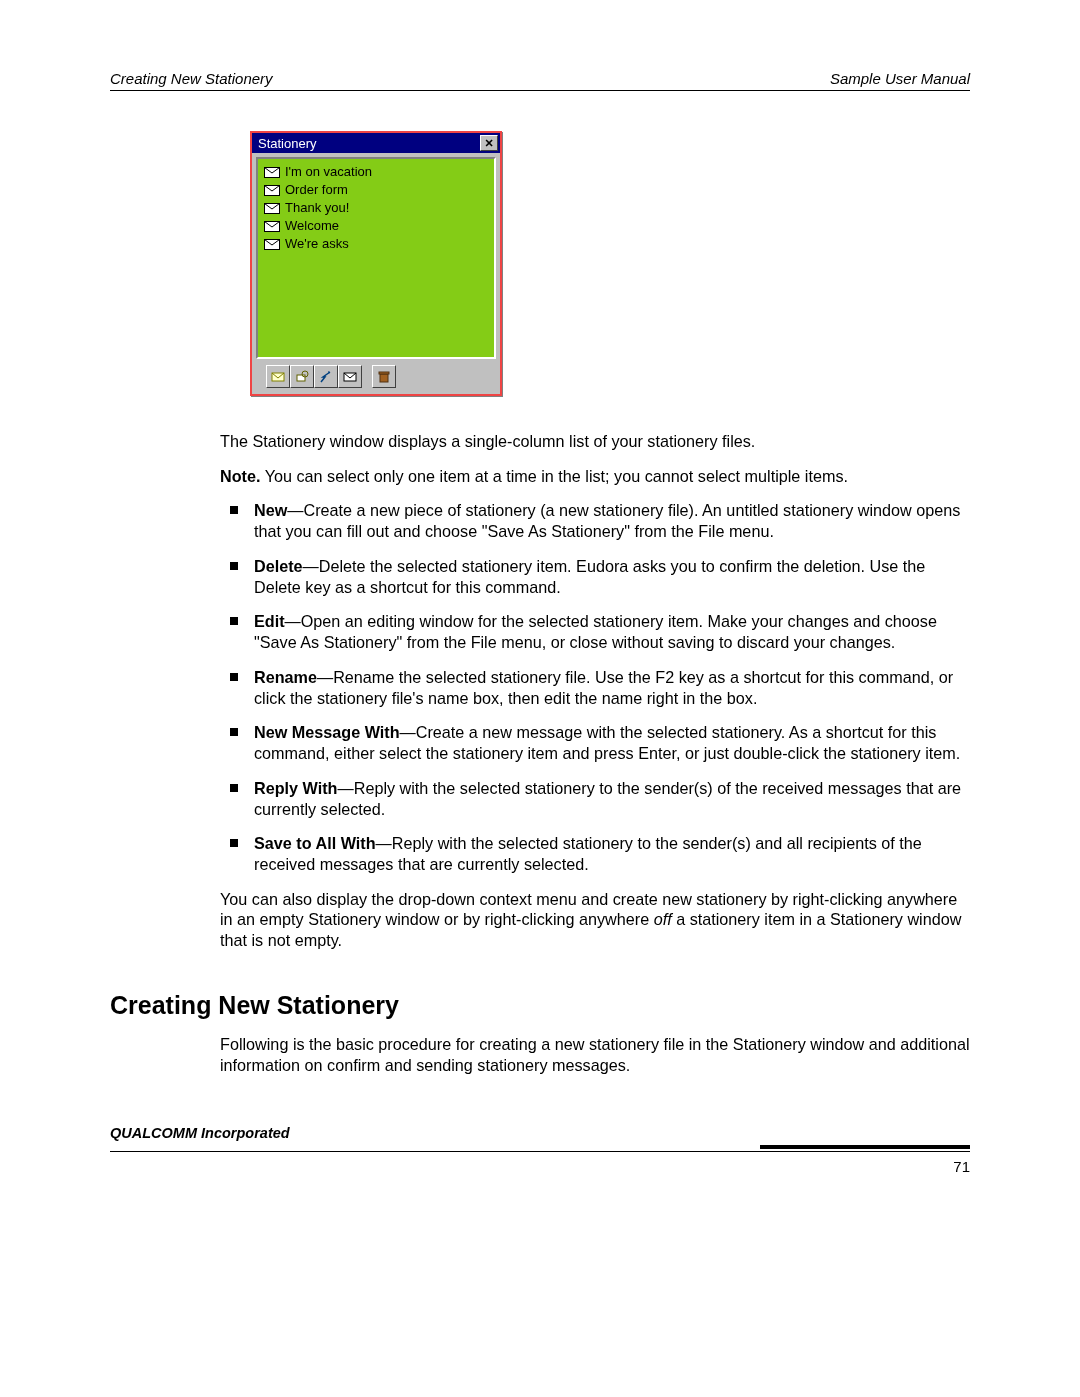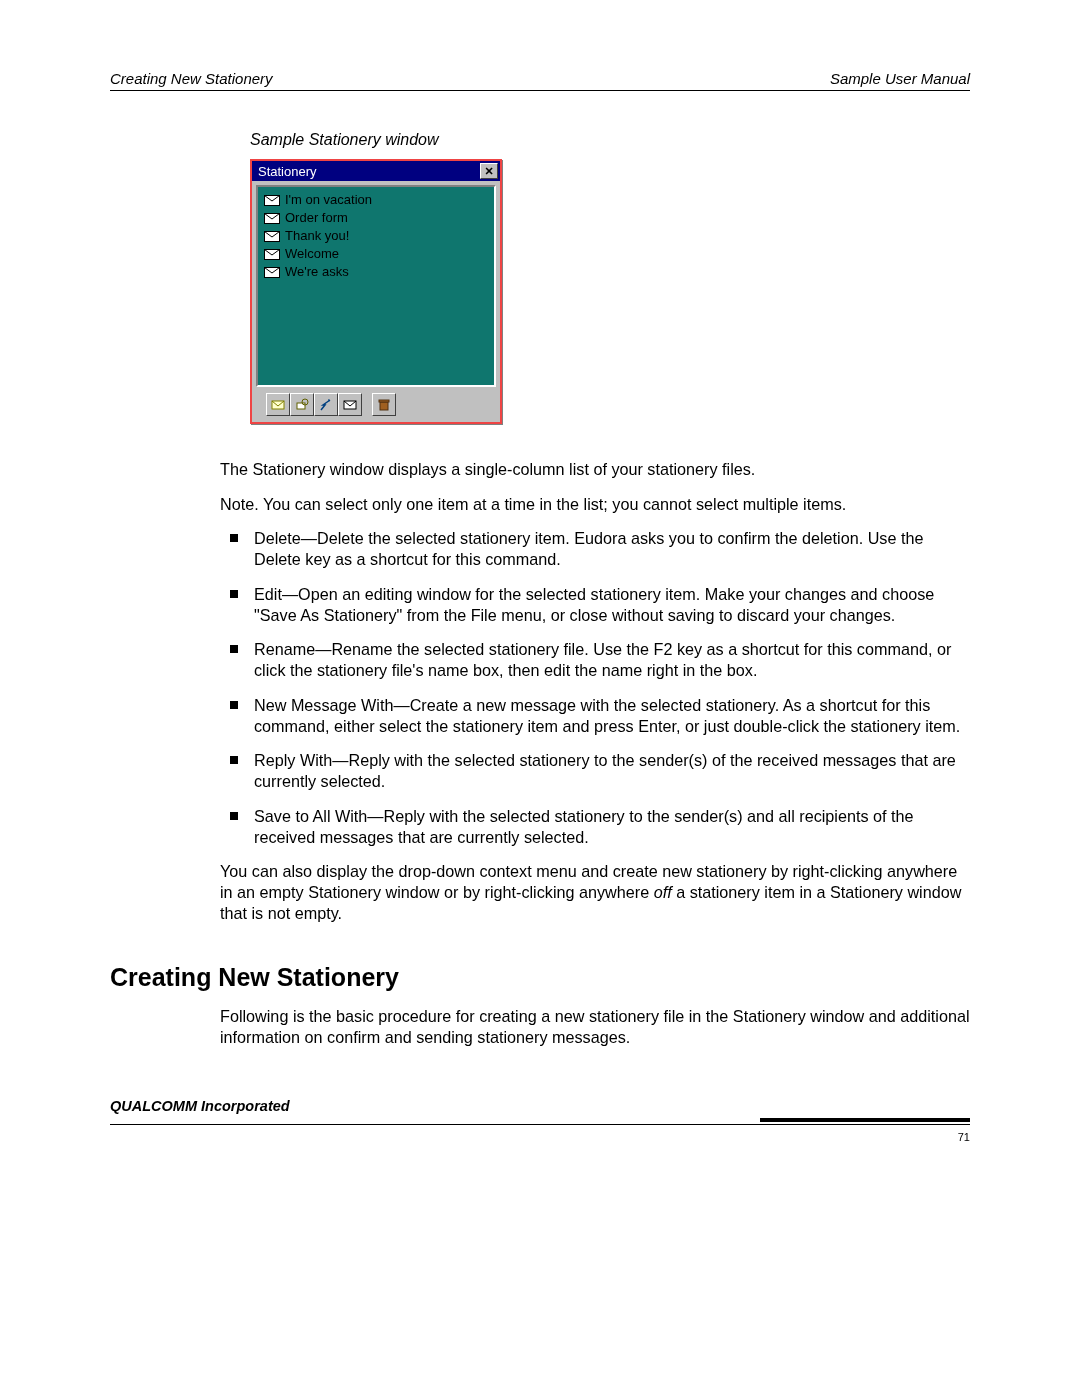--- a/index.html
+++ b/index.html
@@ -61,21 +61,21 @@
     font-weight: bold;
     text-align: center;
     line-height: 14px;
     border-top: 1px solid #fff;
     border-left: 1px solid #fff;
     border-right: 1px solid #404040;
     border-bottom: 1px solid #404040;
   }
   .inner-pad { padding: 4px; }
   .listbox {
-    background: #0f766e;
+    background: #84cc16;
     border-top: 2px solid #808080;
     border-left: 2px solid #808080;
     border-right: 2px solid #fff;
     border-bottom: 2px solid #fff;
     height: 190px;
     padding: 4px 6px;
     font-family: "MS Sans Serif", Tahoma, Arial, sans-serif;
     font-size: 13px;
   }
   .list-item {
@@ -134,37 +134,36 @@
     margin-top: 50px;
   }
   .page-num-wrap {
     position: relative;
     margin-top: 4px;
   }
   .page-num-wrap .rule-top { border-top: 4px solid #000; width: 210px; margin-left:auto;}
   .page-num-wrap .rule-thin { border-top: 1.2px solid #000; width:100%; margin-top:2px;}
   .page-num {
     text-align: right;
-    font-size: 11px;
+    font-size: 15px;
     margin-top: 6px;
   }
-  b { font-weight: normal; }
+  b { font-weight: bold; }
   em.it { font-style: italic; }
 </style>
 </head>
 <body>
 
 <div class="page">
 
   <div class="header-row">
     <span>Creating New Stationery</span>
     <span>Sample User Manual</span>
   </div>
 
-  <div class="caption">Sample Stationery window</div>
 
   <div class="window-wrap">
     <div class="win">
       <div class="titlebar">
         <span>Stationery</span>
         <span class="closebtn">✕</span>
       </div>
       <div class="inner-pad">
         <div class="listbox">
           <div class="list-item">
@@ -250,20 +249,21 @@
         </div>
       </div>
     </div>
   </div>
 
   <div class="body-text">
     <p>The Stationery window displays a single-column list of your stationery files.</p>
     <p><b>Note.</b><span> You can select only one item at a time in the list; you cannot select multiple items.</span></p>
 
     <ul>
+      <li><b>New</b><span>—Create a new piece of stationery (a new stationery file). An untitled stationery window opens that you can fill out and choose "Save As Stationery" from the File menu.</span></li>
       <li><b>Delete</b><span>—Delete the selected stationery item. Eudora asks you to confirm the deletion. Use the Delete key as a shortcut for this command.</span></li>
       <li><b>Edit</b><span>—Open an editing window for the selected stationery item. Make your changes and choose "Save As Stationery" from the File menu, or close without saving to discard your changes.</span></li>
       <li><b>Rename</b><span>—Rename the selected stationery file. Use the F2 key as a shortcut for this command, or click the stationery file's name box, then edit the name right in the box.</span></li>
       <li><b>New Message With</b><span>—Create a new message with the selected stationery. As a shortcut for this command, either select the stationery item and press Enter, or just double-click the stationery item.</span></li>
       <li><b>Reply With</b><span>—Reply with the selected stationery to the sender(s) of the received messages that are currently selected.</span></li>
       <li><b>Save to All With</b><span>—Reply with the selected stationery to the sender(s) and all recipients of the received messages that are currently selected.</span></li>
     </ul>
 
     <p><span>You can also display the drop-down context menu and create new stationery by right-clicking anywhere in an empty Stationery window or by right-clicking anywhere </span><em class="it">off</em><span> a stationery item in a Stationery window that is not empty.</span></p>
   </div>

